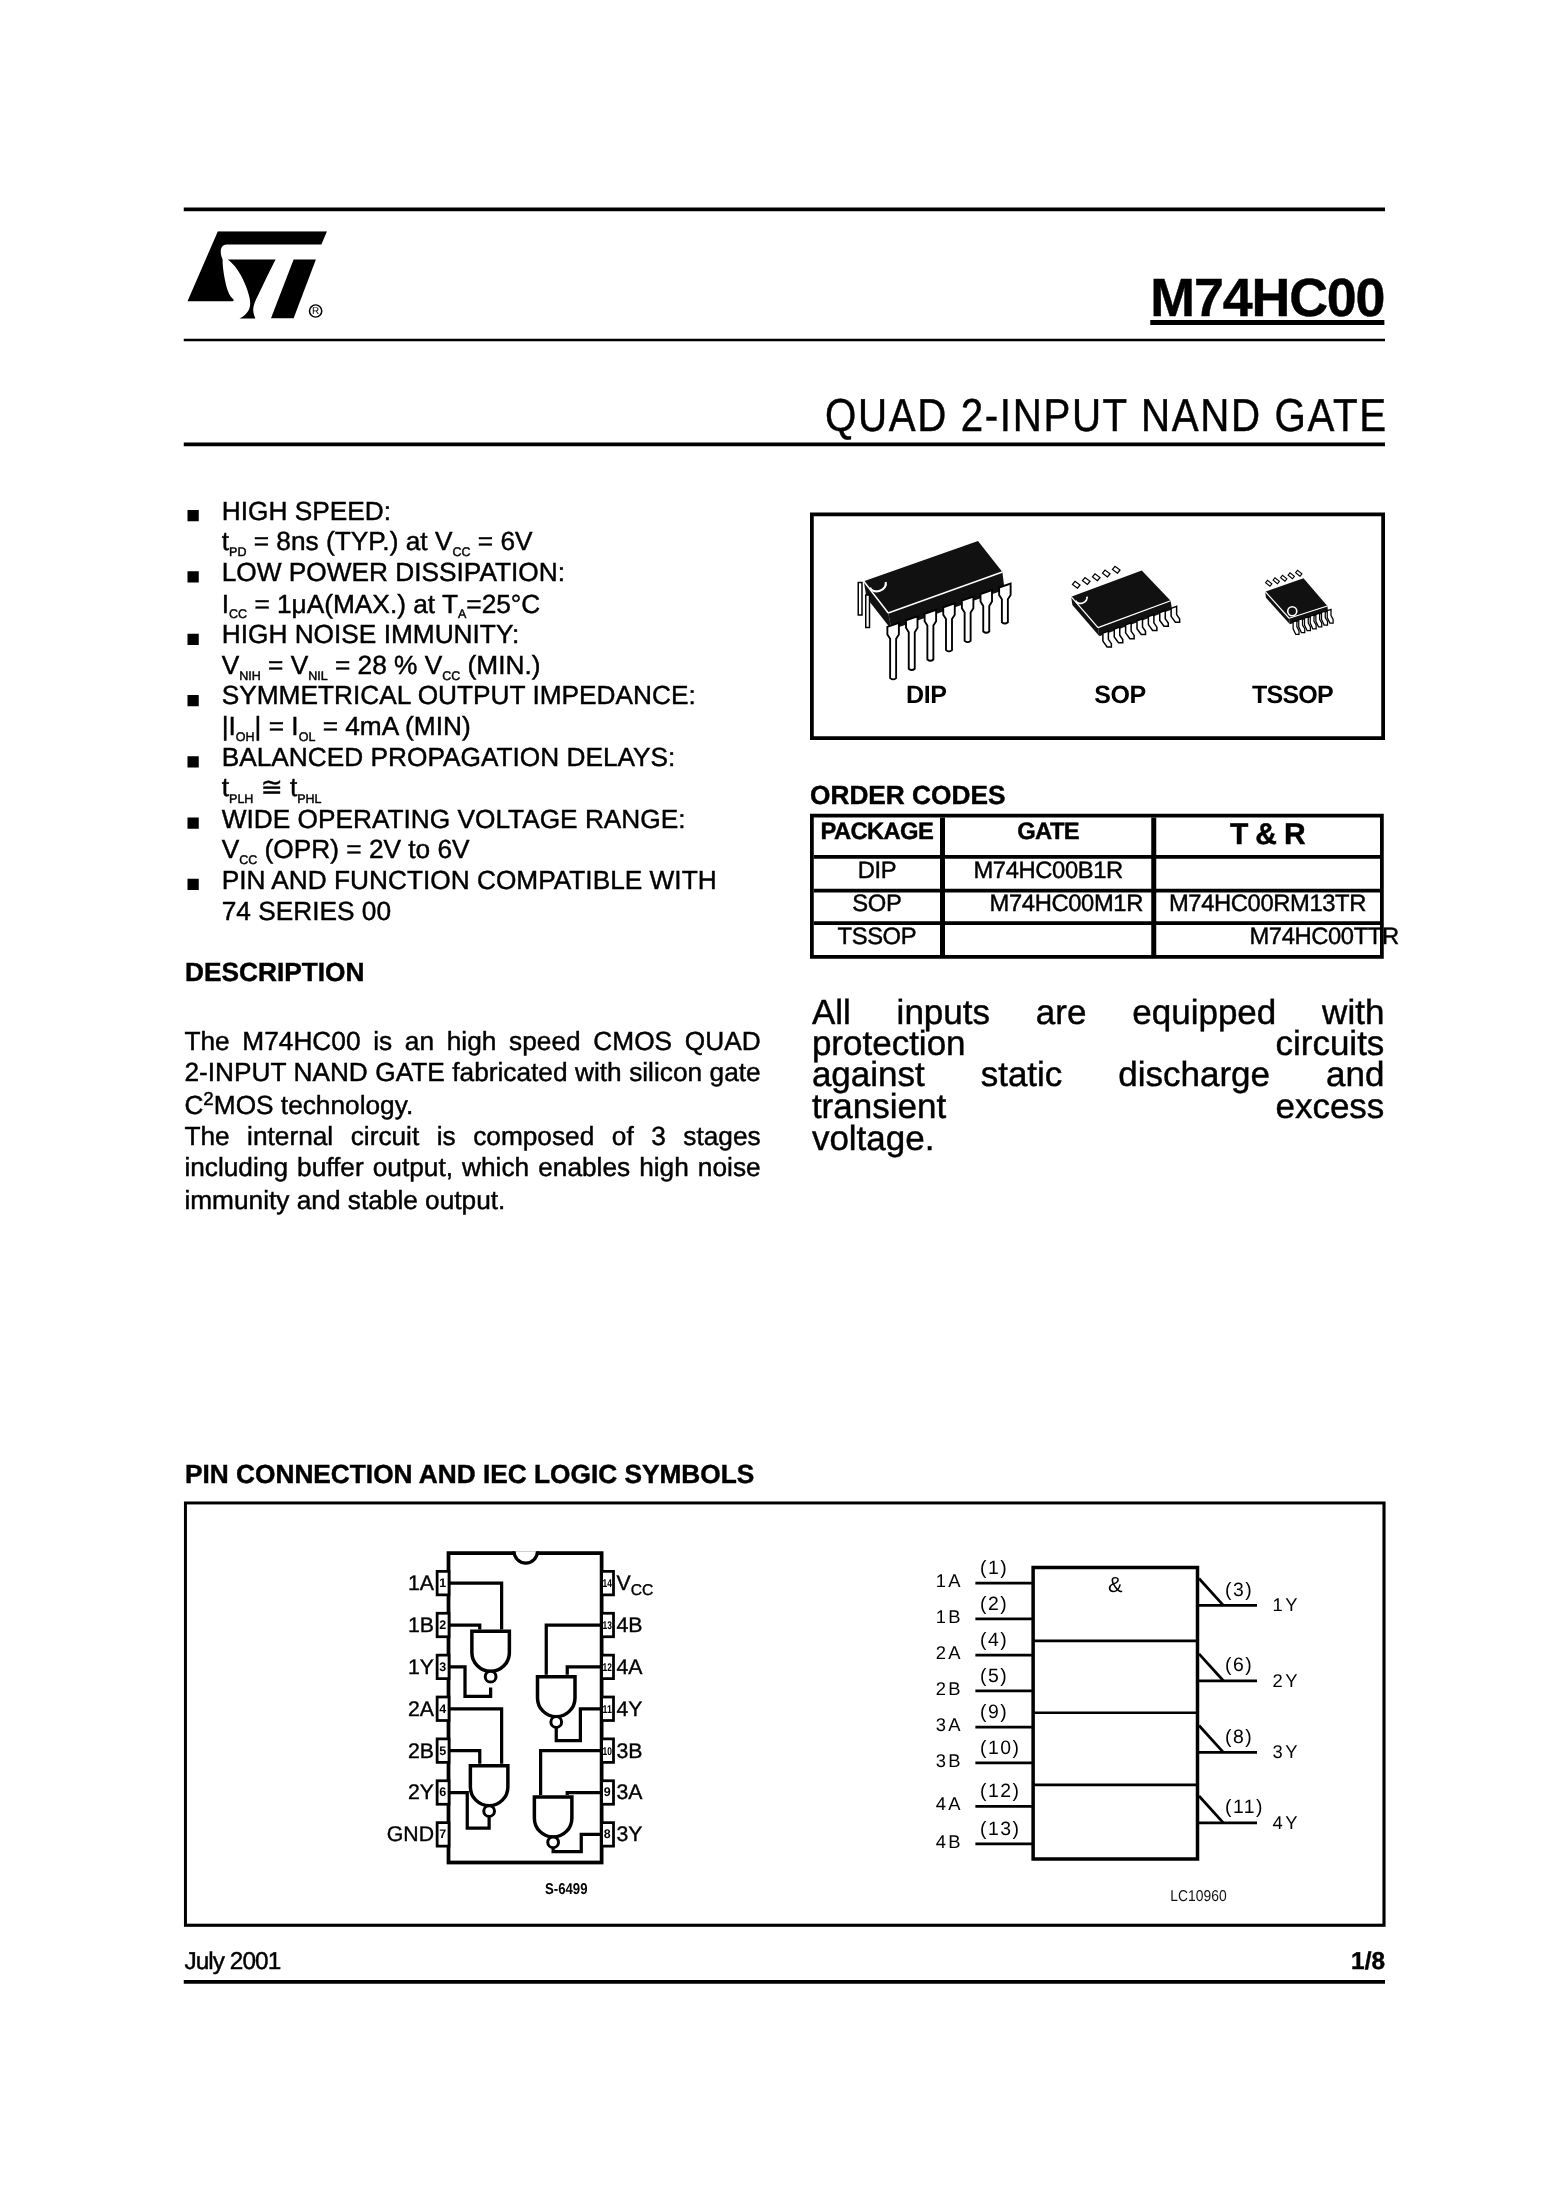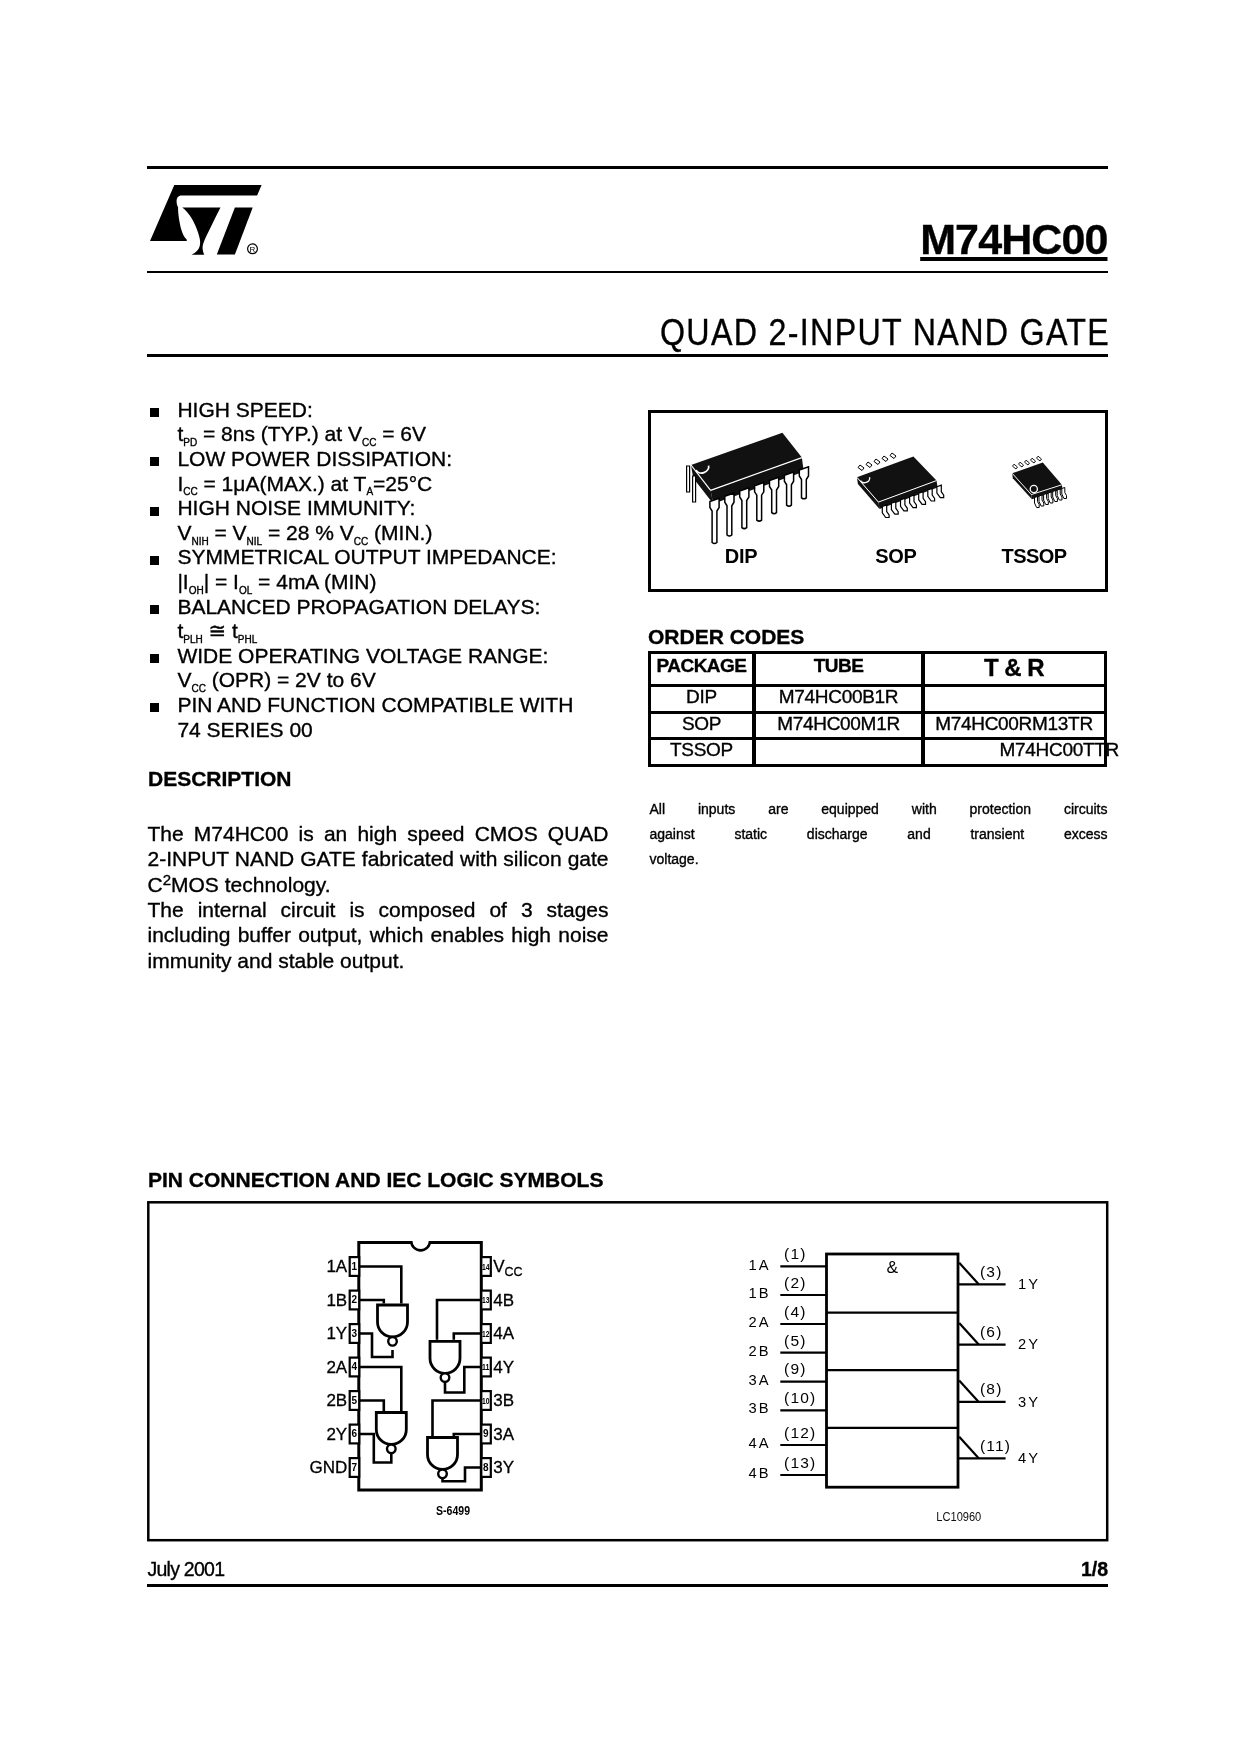--- a/index.html
+++ b/index.html
@@ -68,21 +68,21 @@
 
 <div class="abs" style="left:147.5px;top:821px;width:461px;font-size:21px;line-height:25.35px;">
 <div class="jline">The M74HC00 is an high speed CMOS QUAD</div>
 <div class="jline">2-INPUT NAND GATE fabricated with silicon gate</div>
 <div>C<sup class="s">2</sup>MOS technology.</div>
 <div class="jline">The internal circuit is composed of 3 stages</div>
 <div class="jline">including buffer output, which enables high noise</div>
 <div>immunity and stable output.</div>
 </div>
 
-<div class="abs" style="left:649.5px;top:796.8px;width:458px;font-size:14px;line-height:25.2px;">
+<div class="abs" style="left:649.5px;top:796.8px;width:458px;font-size:28px;line-height:25.2px;">
 <div class="jline">All inputs are equipped with protection circuits</div>
 <div class="jline">against static discharge and transient excess</div>
 <div>voltage.</div>
 </div>
 
 <div class="abs" style="left:648px;top:410px;width:454px;height:176px;border:3px solid #000;"></div>
 
 <svg class="abs" style="left:651px;top:413px" width="454" height="176" viewBox="651 413 454 176">
 
   <g stroke-linejoin="round">
@@ -172,27 +172,27 @@
 
 <div class="abs" style="left:648px;top:650.8px;width:452.5px;height:110.1px;border:3px solid #000;">
   <div class="rule" style="left:0;top:29.9px;width:100%;height:3px"></div>
   <div class="rule" style="left:0;top:57px;width:100%;height:3px"></div>
   <div class="rule" style="left:0;top:82.9px;width:100%;height:3px"></div>
   <div class="rule" style="left:101.3px;top:0;width:3.5px;height:100%"></div>
   <div class="rule" style="left:270.4px;top:0;width:3.5px;height:100%"></div>
 </div>
 
 <div class="abs b" style="left:651px;top:656.2px;width:101px;font-size:19px;line-height:1;text-align:center;letter-spacing:-0.5px;">PACKAGE</div>
-<div class="abs b" style="left:756px;top:656.2px;width:165px;font-size:19px;line-height:1;text-align:center;letter-spacing:-0.5px;">TUBE</div>
+<div class="abs b" style="left:756px;top:656.2px;width:165px;font-size:19px;line-height:1;text-align:center;letter-spacing:-0.5px;">GATE</div>
 <div class="abs b" style="left:925px;top:656.2px;width:178px;font-size:24px;line-height:1;text-align:center;letter-spacing:-0.5px;">T &amp; R</div>
 
 <div class="abs" style="left:651px;top:686.5px;width:101px;font-size:19px;line-height:1;text-align:center;letter-spacing:-0.3px;">DIP</div>
 <div class="abs" style="left:756px;top:686.5px;width:165px;font-size:19px;line-height:1;text-align:center;letter-spacing:-0.3px;">M74HC00B1R</div>
 <div class="abs" style="left:651px;top:714.4px;width:101px;font-size:19px;line-height:1;text-align:center;letter-spacing:-0.3px;">SOP</div>
-<div class="abs" style="left:756px;top:714.4px;width:165px;font-size:19px;line-height:1;text-align:center;letter-spacing:-0.3px;">M74HC00M1R</div>
+<div class="abs" style="left:756px;top:714.4px;width:194px;font-size:19px;line-height:1;text-align:center;letter-spacing:-0.3px;">M74HC00M1R</div>
 <div class="abs" style="left:925px;top:714.4px;width:178px;font-size:19px;line-height:1;text-align:center;letter-spacing:-0.3px;">M74HC00RM13TR</div>
 <div class="abs" style="left:651px;top:739.6px;width:101px;font-size:19px;line-height:1;text-align:center;letter-spacing:-0.3px;">TSSOP</div>
 <div class="abs" style="left:941px;top:739.6px;width:178px;font-size:19px;line-height:1;text-align:right;letter-spacing:-0.3px;">M74HC00TTR</div>
 
 <div class="abs b" style="left:148px;top:1168.7px;font-size:21px;line-height:1;">PIN CONNECTION AND IEC LOGIC SYMBOLS</div>
 
 <svg class="abs" style="left:147px;top:1201px" width="962" height="341" viewBox="147 1201 962 341" font-family="Liberation Sans">
 
   <rect x="148.3" y="1202.3" width="958.9" height="337.9" fill="none" stroke="#000" stroke-width="2.5"></rect>
 

